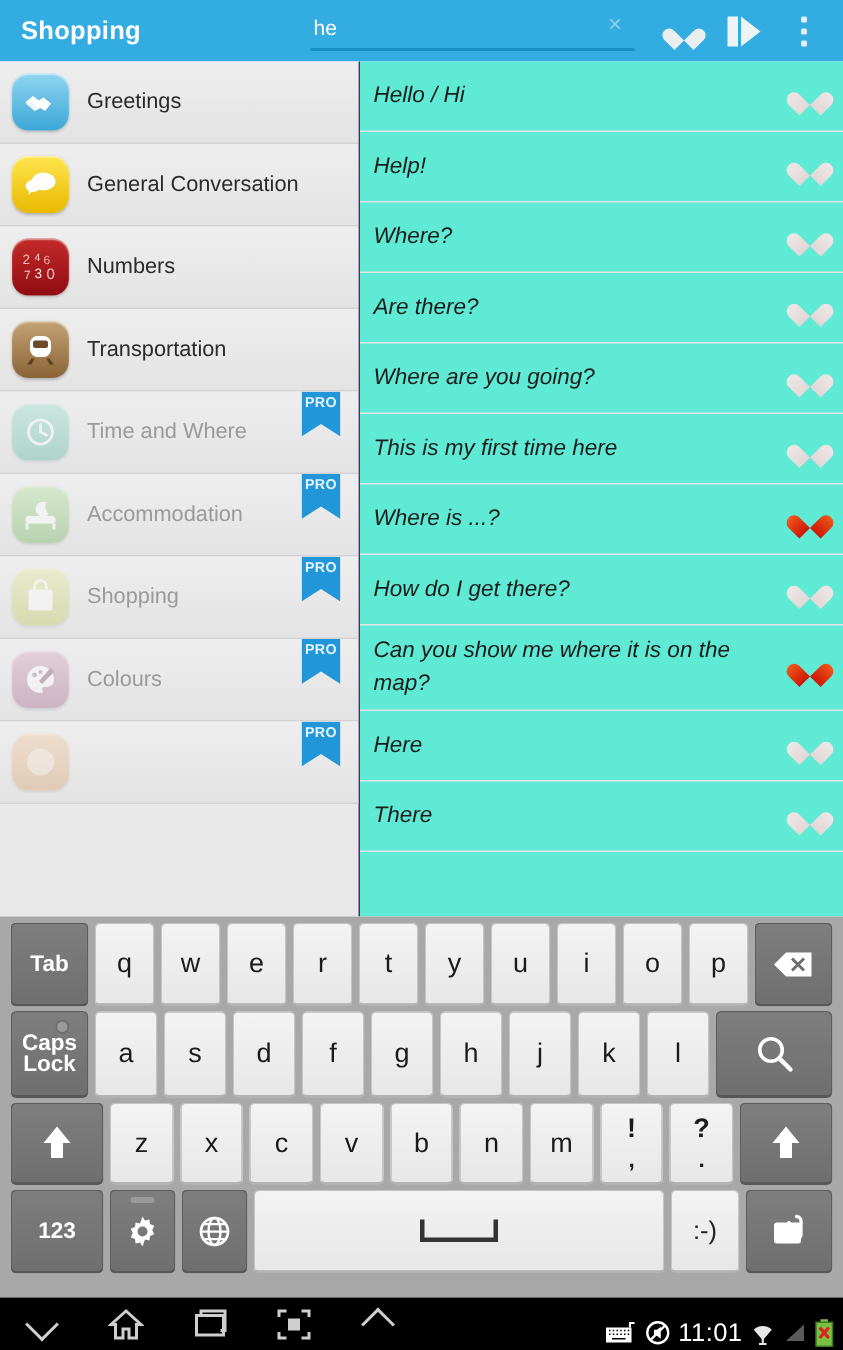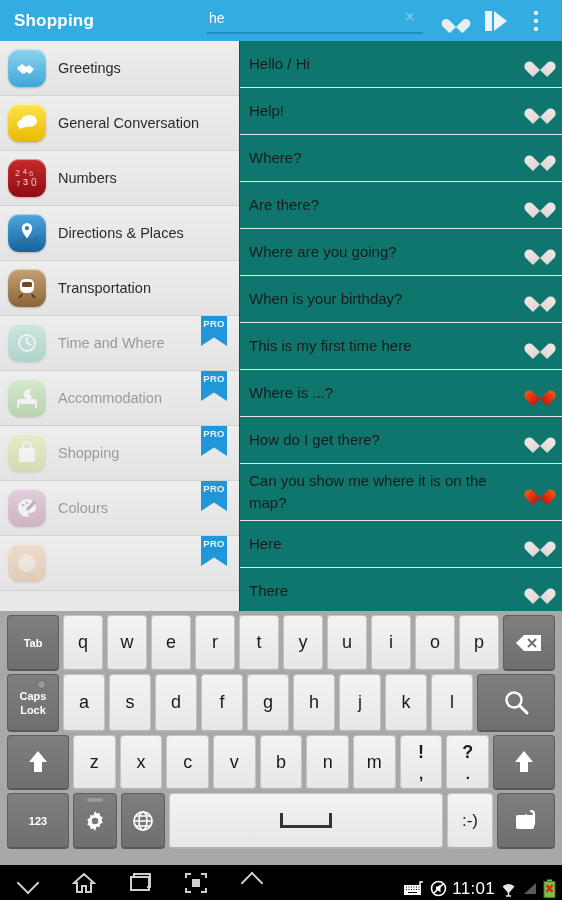--- a/index.html
+++ b/index.html
@@ -84,21 +84,21 @@
     position:absolute;right:12px;top:0;width:26px;height:30px;
     background:#2196d8;color:#e7f4fc;font-size:9.5px;font-weight:bold;
     text-align:center;line-height:15px;letter-spacing:.3px;
     clip-path:polygon(0 0,100% 0,100% 100%,50% 72%,0 100%);
     box-shadow:0 1px 1px rgba(0,0,0,.2);
   }
 
   
   .phrases{
     position:absolute;left:240px;top:41px;width:322px;height:570px;
-    background:#0f766e;overflow:hidden;
+    background:#5eead4;overflow:hidden;font-style:italic;
   }
   .phrase{
     position:relative;min-height:47px;display:flex;align-items:center;
     border-bottom:1px solid #e4e4e4;padding:6px 52px 6px 9px;
     box-sizing:border-box;
   }
   .phrase-text{font-size:15px;color:#1b1b1b;line-height:22px;}
   .fav{
     position:absolute;right:12px;top:50%;transform:translateY(-50%);
     width:20px;height:18px;cursor:pointer;
@@ -121,21 +121,21 @@
     flex:1 1 0;margin:0 2px;border-radius:4px;
     display:flex;align-items:center;justify-content:center;
     font-size:18px;color:#1a1a1a;cursor:pointer;
     background:linear-gradient(180deg,#f3f3f3 0%,#e7e7e7 100%);
     border:1px solid #c4c4c4;border-bottom:2px solid #b2b2b2;
     box-sizing:border-box;user-select:none;position:relative;
   }
   .key.dark{
     background:linear-gradient(180deg,#7e7e7e 0%,#6f6f6f 100%);
     border:1px solid #5e5e5e;border-bottom:2px solid #585858;
-    color:#ffffff;font-size:11px;font-weight:bold;
+    color:#ffffff;font-size:15px;font-weight:bold;
   }
   .r1{height:56px;}
   .r2{height:58px;}
   .r3{height:55px;}
   .r4{height:56px;justify-content:center;}
   .k-tab{flex:0 0 52px;font-size:15px;}
   .k-bsp{flex:0 0 52px;}
   .k-caps{flex:0 0 52px;font-size:12px;line-height:14px;text-align:center;flex-direction:column;}
   .k-search{flex:0 0 78px;}
   .k-shift{flex:0 0 62px;}
@@ -236,30 +236,20 @@
           <text x="11" y="9" font-size="7" fill="#f7d2d2" font-family="Liberation Sans, sans-serif">4</text>
           <text x="17" y="11" font-size="8" fill="#f2a9a9" font-family="Liberation Sans, sans-serif">6</text>
           <text x="4" y="21" font-size="8" fill="#f7cccc" font-family="Liberation Sans, sans-serif">7</text>
           <text x="11" y="20" font-size="9" fill="#ffe7e7" font-family="Liberation Sans, sans-serif">3</text>
           <text x="19" y="21" font-size="10" fill="#f6c4c4" font-family="Liberation Sans, sans-serif">0</text>
         </svg>
       </span>
       <span class="cat-label">Numbers</span>
     </div>
 
-    <div class="cat">
-      <span class="cat-ico" style="background:linear-gradient(180deg,#4fa8dd,#15629f);">
-        <svg width="26" height="26" viewBox="0 0 26 26">
-          <path d="M2 22l7-5 8 3 7-4v6z" fill="#2f6f9e"></path>
-          <path d="M13 3a5.2 5.2 0 00-5.2 5.2c0 4 5.2 10 5.2 10s5.2-6 5.2-10A5.2 5.2 0 0013 3z" fill="#fff"></path>
-          <circle cx="13" cy="8.2" r="2.1" fill="#2a7fba"></circle>
-        </svg>
-      </span>
-      <span class="cat-label">Directions &amp; Places</span>
-    </div>
 
     <div class="cat">
       <span class="cat-ico" style="background:linear-gradient(180deg,#c4a274,#8a6438);">
         <svg width="26" height="26" viewBox="0 0 26 26">
           <rect x="6" y="4" width="14" height="14" rx="5" fill="#fff"></rect>
           <rect x="8" y="7" width="10" height="5" rx="1.5" fill="#6b4b28"></rect>
           <path d="M7 19l-3 4h3l2-4zM19 19l3 4h-3l-2-4z" fill="#5d421f"></path>
         </svg>
       </span>
       <span class="cat-label">Transportation</span>
@@ -351,27 +341,20 @@
     </div>
     <div class="phrase">
       <span class="phrase-text">Are there?</span>
       <span class="fav off">
           <i></i>
           <b></b>
         </span>
     </div>
     <div class="phrase">
       <span class="phrase-text">Where are you going?</span>
-      <span class="fav off">
-          <i></i>
-          <b></b>
-        </span>
-    </div>
-    <div class="phrase">
-      <span class="phrase-text">When is your birthday?</span>
       <span class="fav off">
           <i></i>
           <b></b>
         </span>
     </div>
     <div class="phrase">
       <span class="phrase-text">This is my first time here</span>
       <span class="fav off">
           <i></i>
           <b></b>

